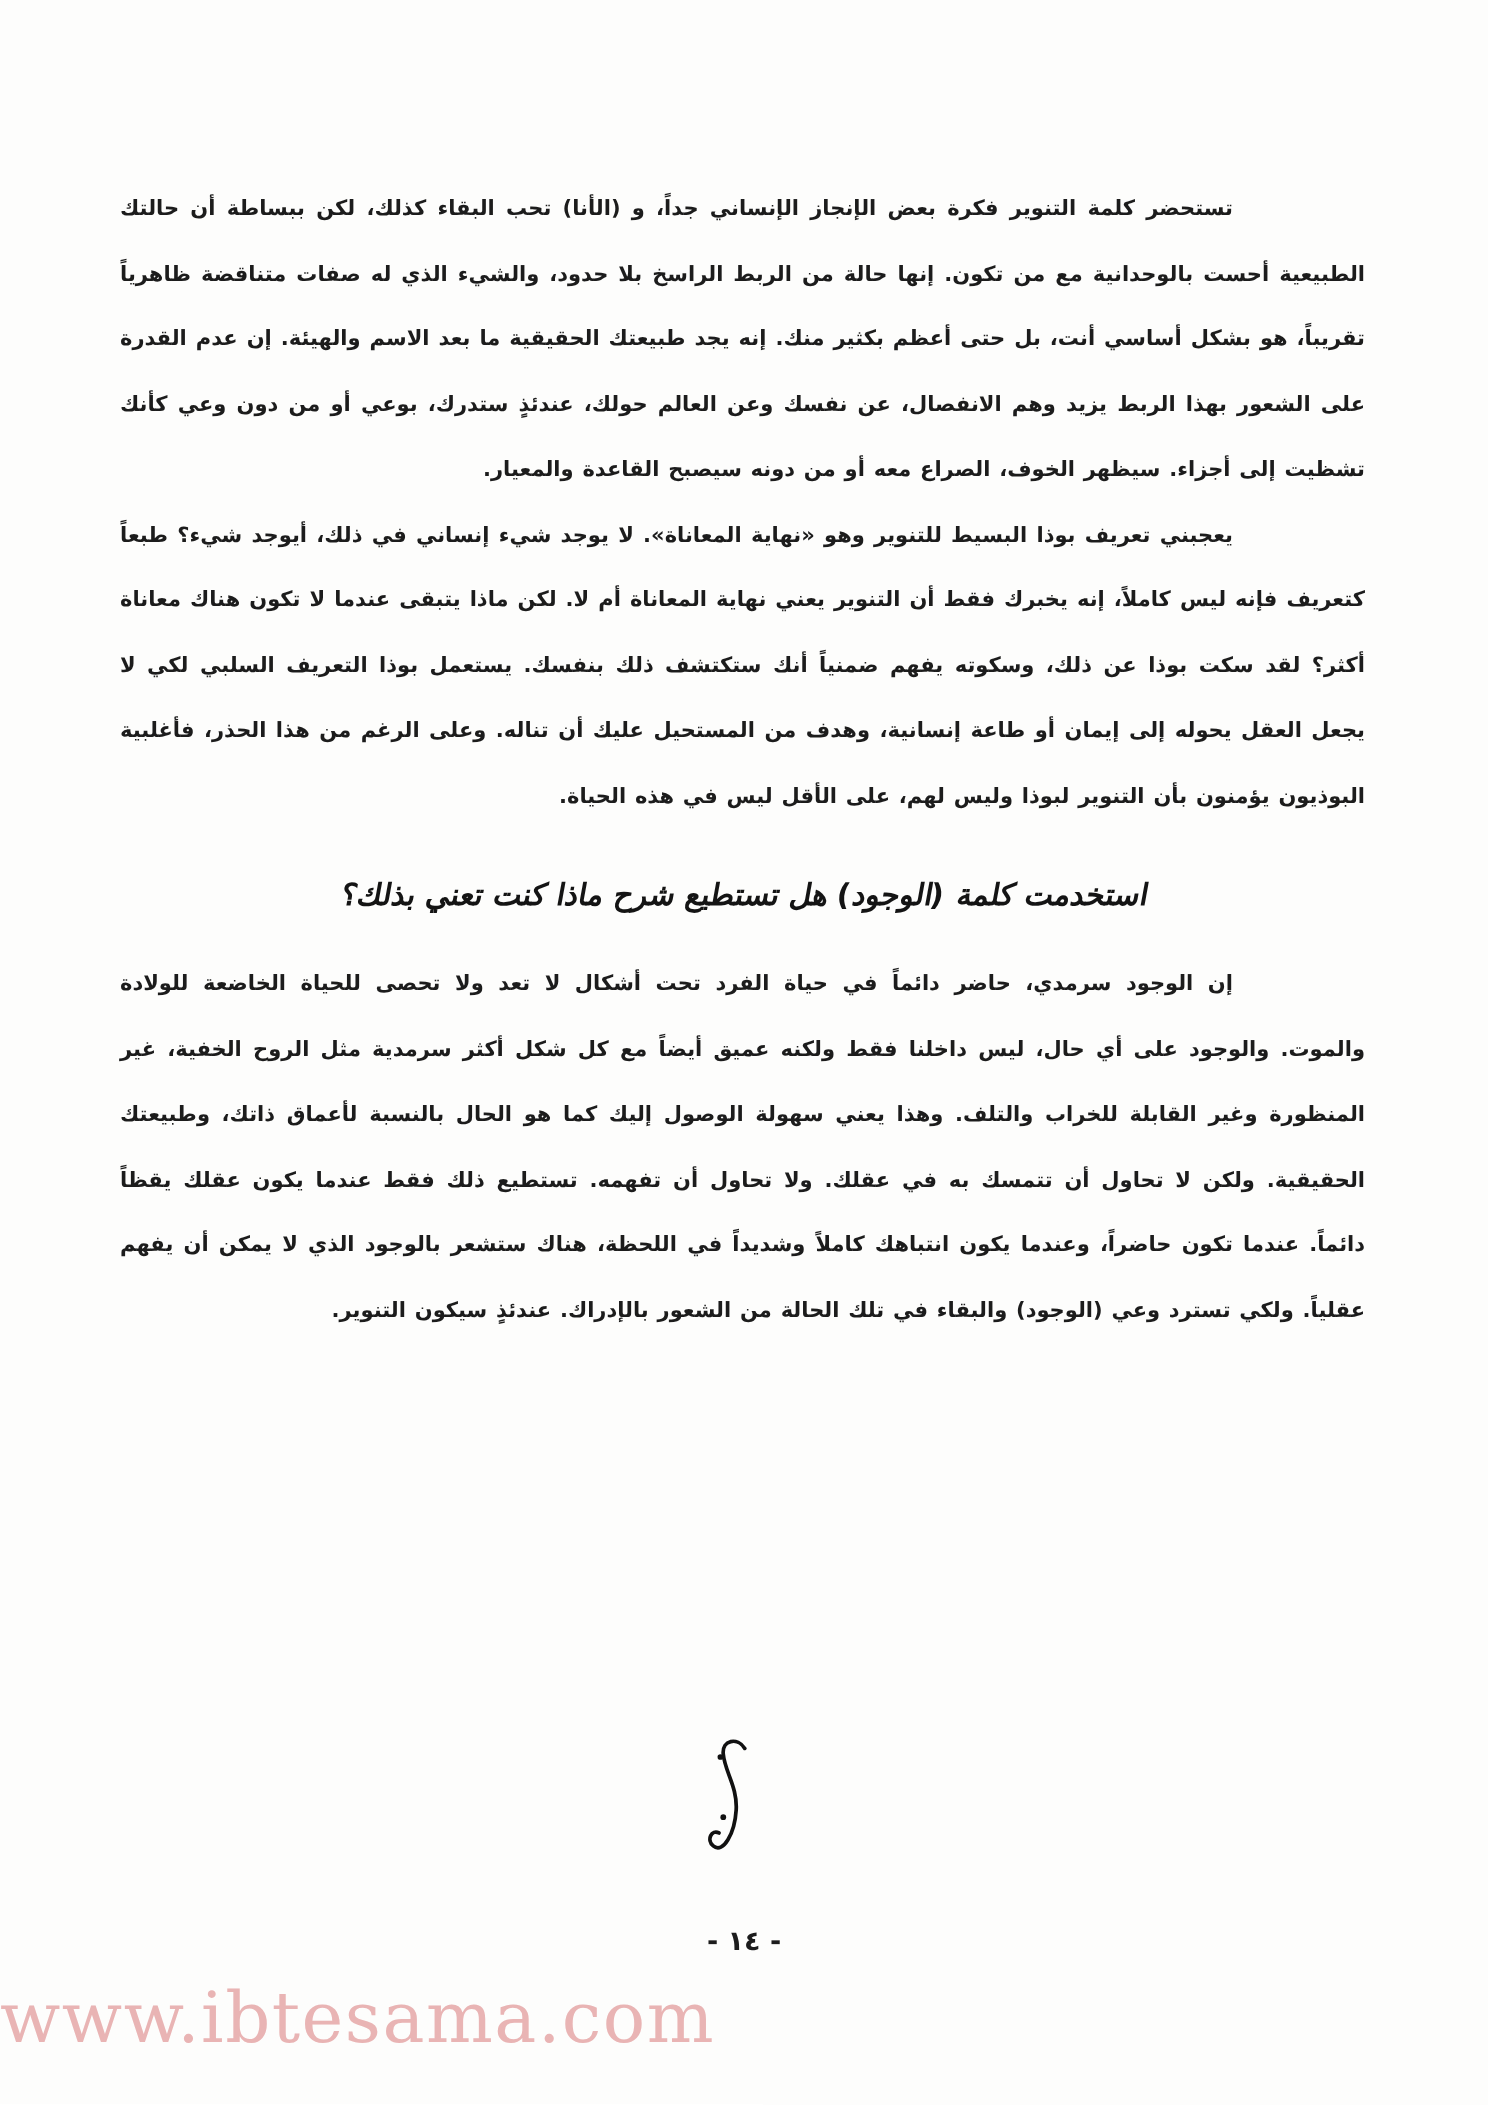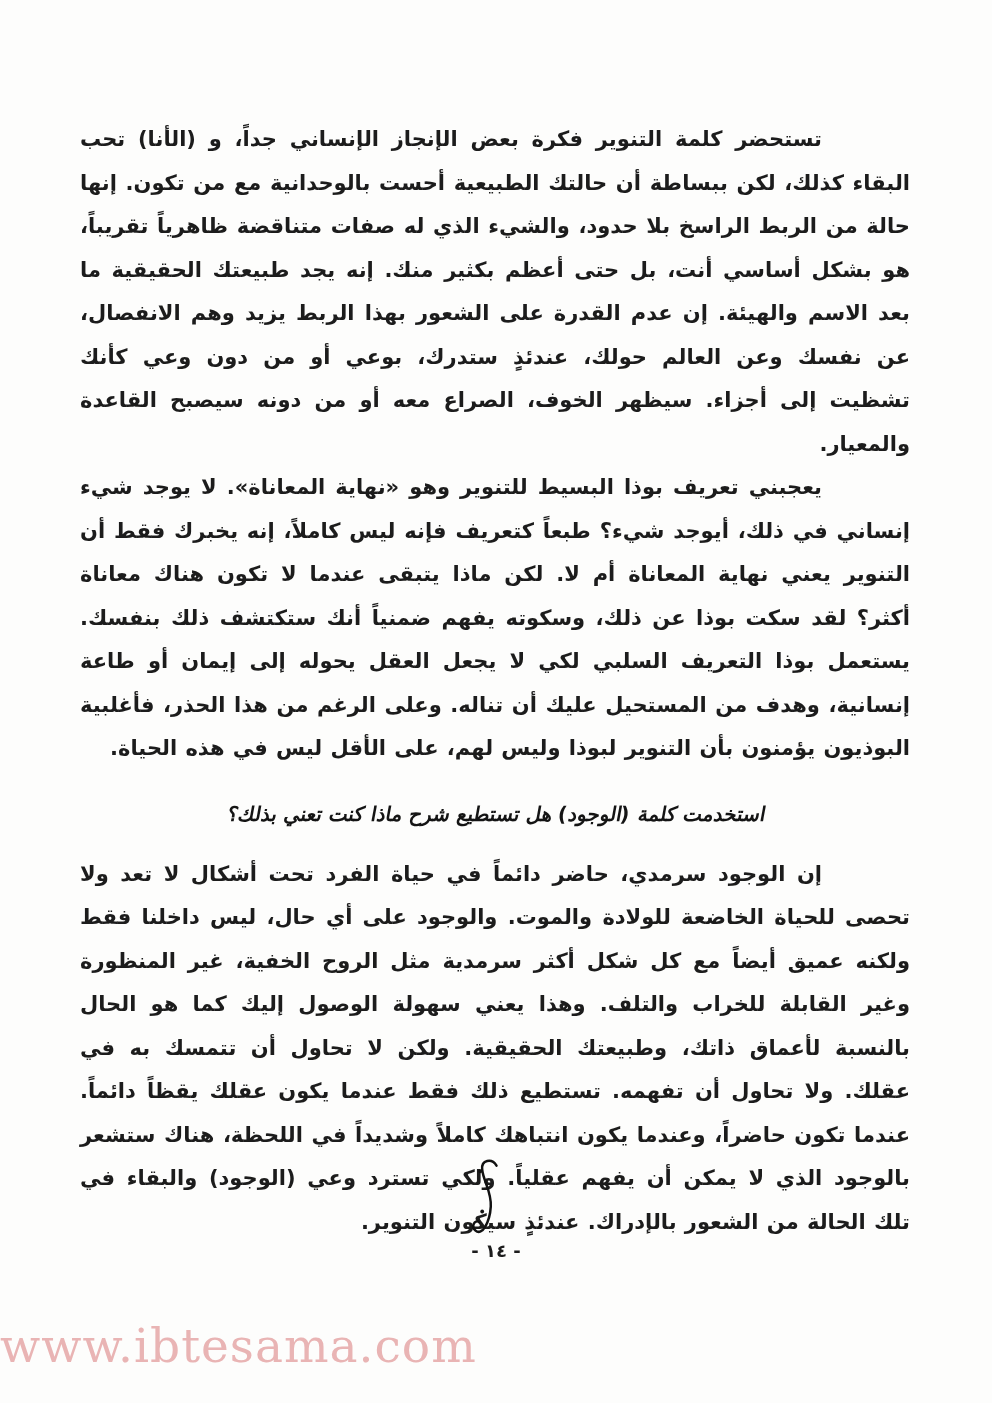--- a/index.html
+++ b/index.html
@@ -19,21 +19,21 @@
     position: absolute;
     top: 118px;
     right: 82px;
     left: 80px;
     direction: rtl;
     text-align: justify;
     color: #1c1c1c;
   }
   .para {
     margin: 0;
-    font-size: 21px;
+    font-size: 14px;
     font-weight: 700;
     line-height: 43.5px;
     text-indent: 88px; 
     letter-spacing: 0.2px;
     word-spacing: 1px;
   }
   .question {
     margin: 26px 0 22px 0;
     text-indent: 0;
     text-align: center;
@@ -47,21 +47,21 @@
   .flourish {
     position: absolute;
     top: 1157px;
     left: 466px;
     width: 40px;
     height: 86px;
     color: #111111;
   }
   .page-number {
     position: absolute;
-    top: 1240px;
+    top: 1284px;
     left: 0;
     width: 100%;
     direction: rtl;
     text-align: center;
     font-size: 18px;
     font-weight: 700;
     color: #1c1c1c;
     letter-spacing: 3px;
   }
   .watermark {

